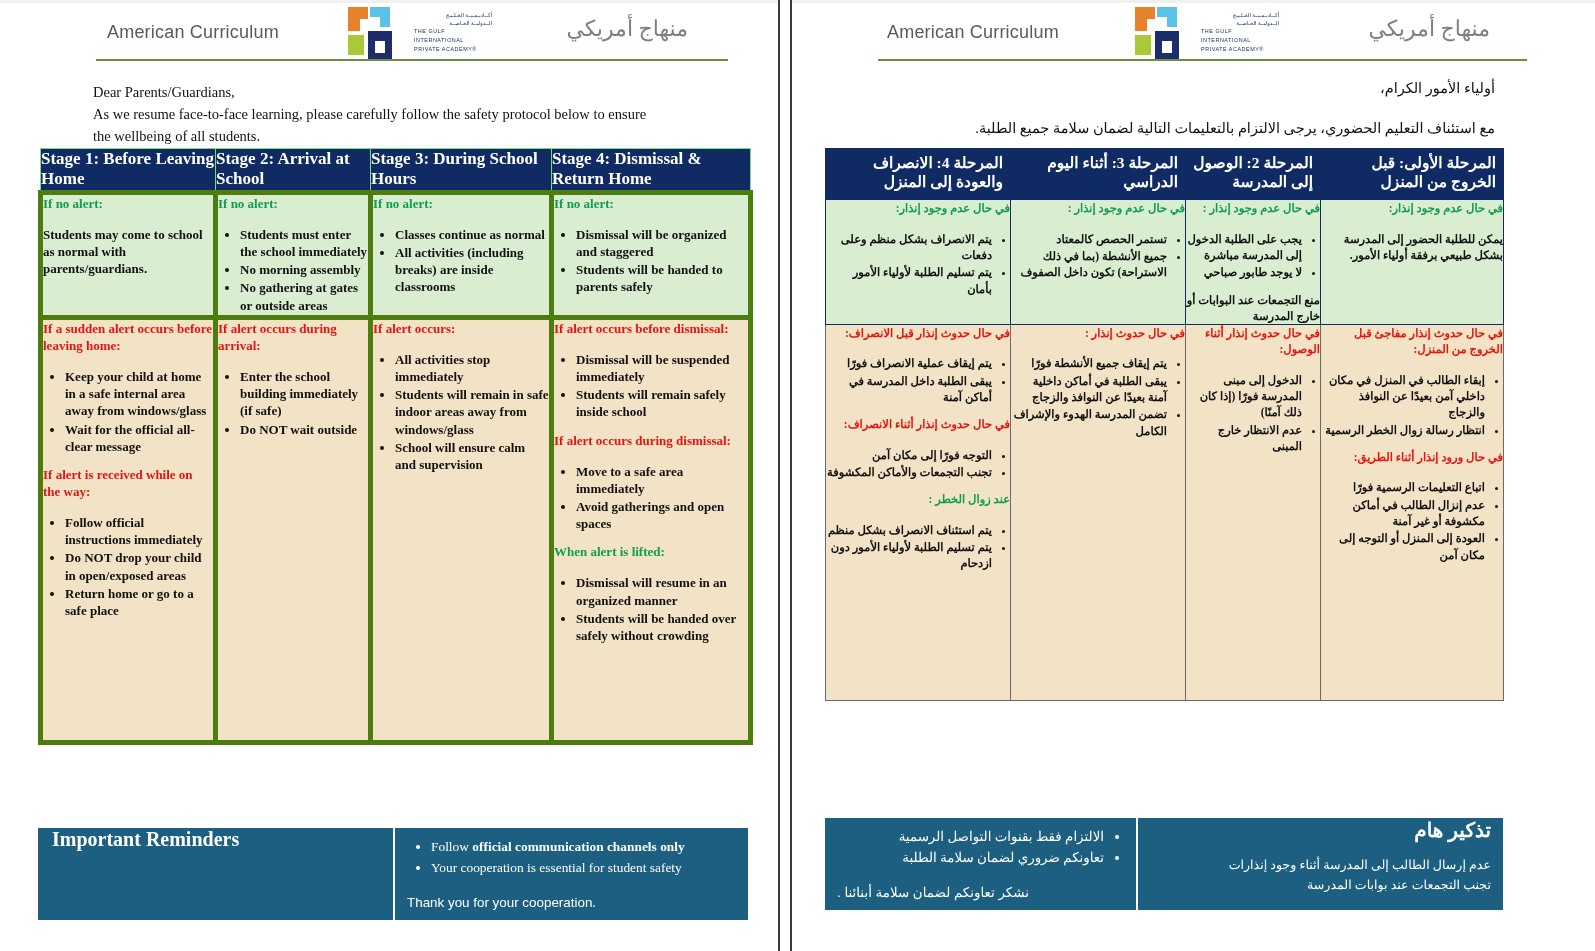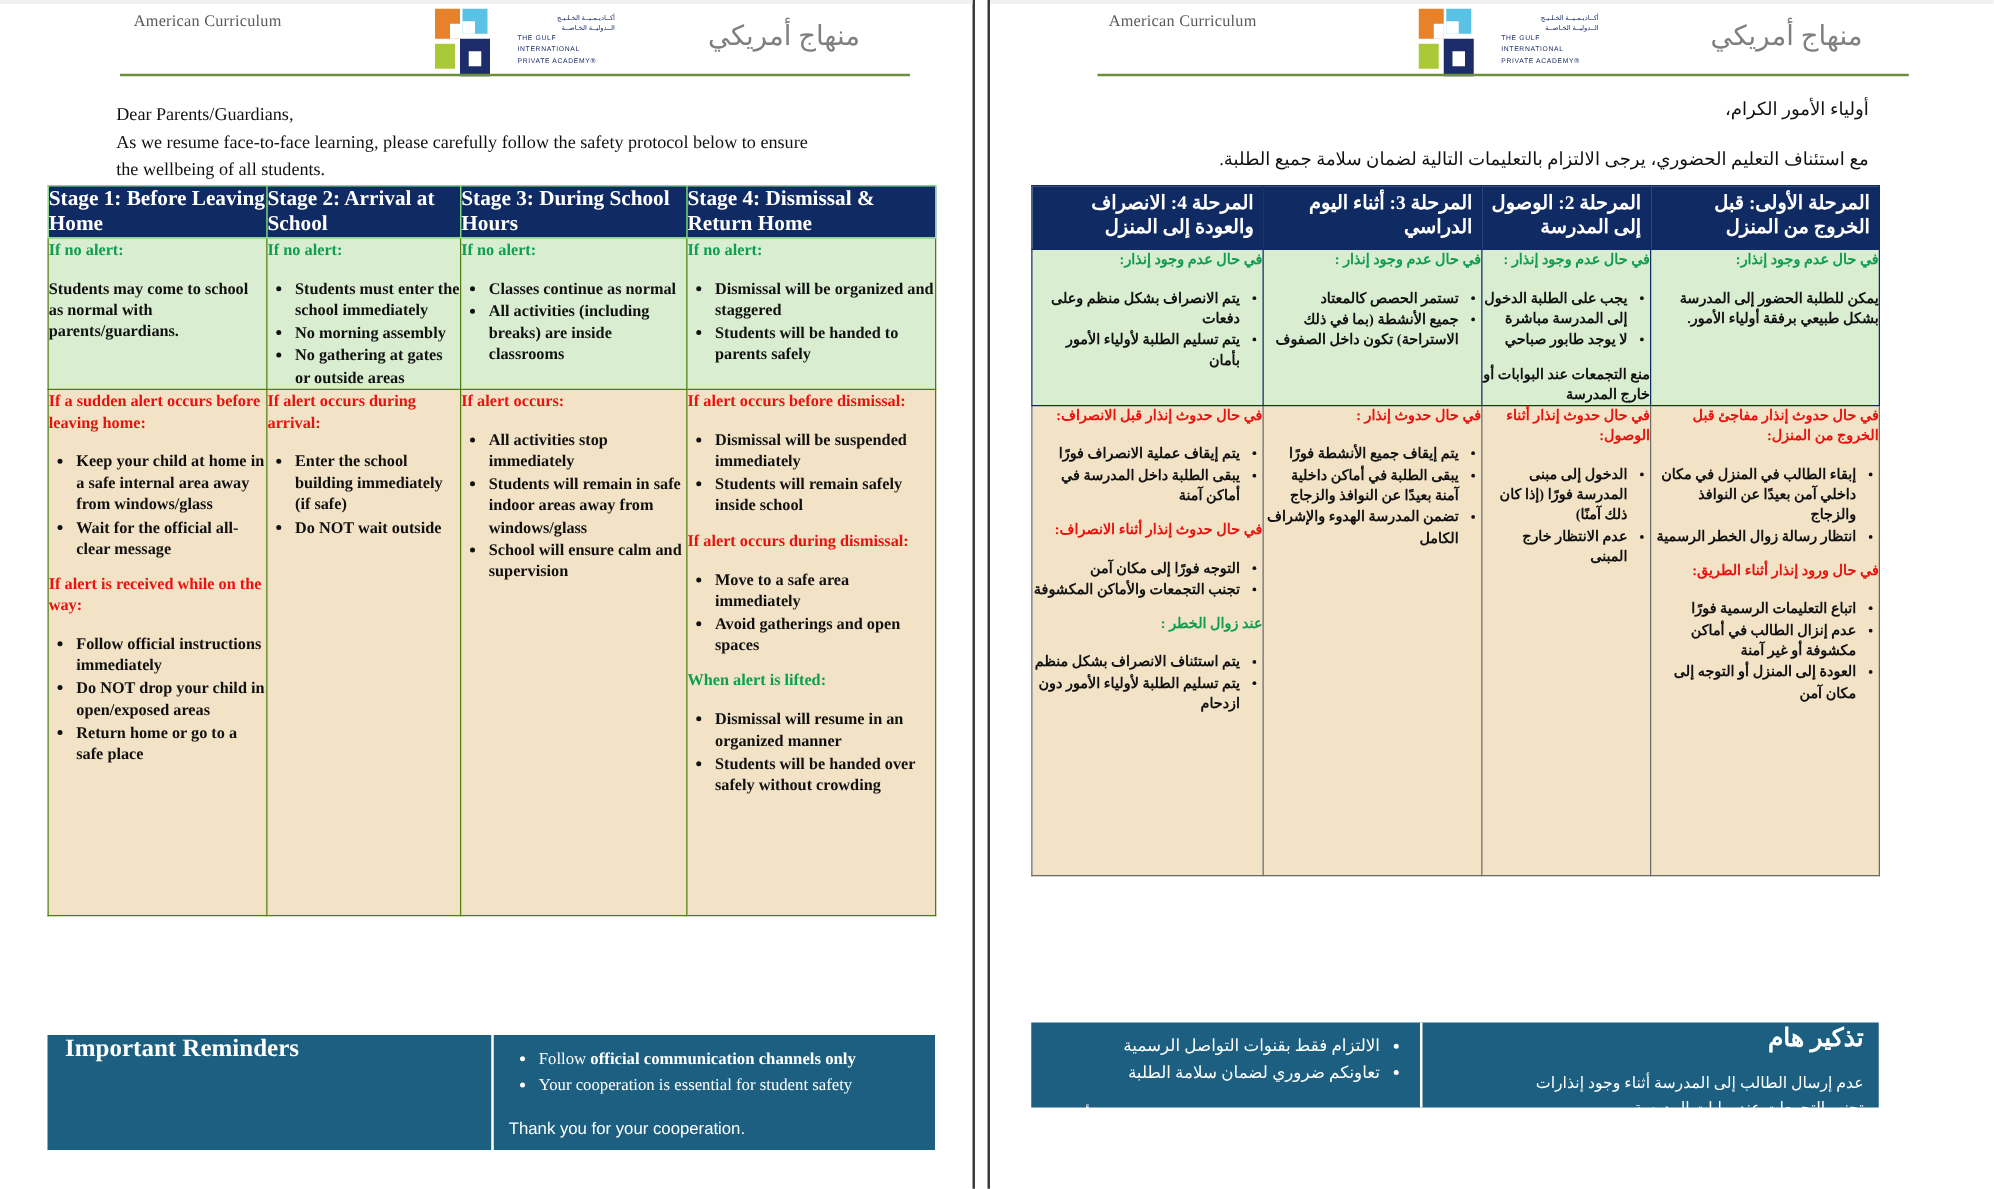--- a/index.html
+++ b/index.html
@@ -4,21 +4,21 @@
 <style>
   html,body{margin:0;padding:0;background:#ffffff;}
   body{width:1595px;height:951px;overflow:hidden;font-family:"Liberation Serif",serif;}
   .sheet{position:absolute;top:0;background:#ffffff;box-sizing:border-box;}
   
   #page-en{left:0;top:0;width:780px;height:951px;border-right:2px solid #3a3a3a;}
   #page-ar{left:790px;top:0;width:805px;height:951px;border-left:2px solid #3a3a3a;}
   .topline{position:absolute;left:0;right:0;top:0;height:3px;background:#f0f0f0;}
   
   .hdr{position:relative;height:72px;}
-  .hdr .curriculum{position:absolute;font-family:Liberation Serif, serif;font-size:13px;color:#5a5a5a;letter-spacing:.2px;top:9px;}
+  .hdr .curriculum{position:absolute;font-family:Liberation Sans, sans-serif;font-size:18px;color:#5a5a5a;letter-spacing:.2px;top:22px;}
   .hdr .arabictitle{position:absolute;font-size:22px;color:#7f7f7f;top:16px;direction:rtl;letter-spacing:1px;}
   .hdr-rule{position:absolute;height:2px;background:#6b8f3c;}
   
   .logo{position:absolute;top:5px;width:152px;height:60px;}
   .logo .mark{position:absolute;left:8px;top:0;width:62px;height:58px;}
   .logo .sq{position:absolute;}
   .logo .sq.o{background:#e8822a;}
   .logo .sq.lb{background:#5bc2e7;}
   .logo .sq.lg{background:#aac938;}
   .logo .sq.db{background:#1d2d6b;}
@@ -27,21 +27,21 @@
   .logo .ar-words{font-size:5.4px;color:#1d2d6b;direction:rtl;text-align:right;line-height:1.5;letter-spacing:.3px;}
   .logo .en-words{font-size:5.4px;color:#1d2d6b;letter-spacing:.55px;line-height:1.45;margin-top:1px;font-family:"Liberation Sans",sans-serif;}
   
   .intro{position:absolute;font-size:14.5px;color:#111;line-height:1.5;}
   .intro.rtl{direction:rtl;text-align:right;}
   
   table.grid{position:absolute;border-collapse:collapse;table-layout:fixed;padding-left:47px;}
   table.grid td{vertical-align:top;padding:0;}
   .th{background:#102a63;color:#ffffff;font-weight:bold;font-size:17px;line-height:1.2;padding:6px 7px 10px 7px;border:1px solid #7ddc7d;}
   .th.ar{font-size:15.5px;direction:rtl;text-align:right;border:1px solid #102a63;padding:5px 7px 8px 7px;}
-  .cell{border:1px solid #4d7c0f;padding:7px 8px 9px 8px;font-size:13px;line-height:1.32;color:#111;font-weight:bold;}
+  .cell{border:5px solid #4d7c0f;padding:7px 8px 9px 8px;font-size:13px;line-height:1.32;color:#111;font-weight:bold;}
   .cell.green{background:#d9eed0;}
   .cell.tan{background:#f3e3c6;}
   .cell.ar{direction:rtl;text-align:right;font-size:11.5px;line-height:1.42;}
   .cell.ar.tan{border:1px solid #6a6a6a;}
   .cell.ar.green{border:1px solid #102a63;}
   .hd-green{color:#0f9d4f;font-weight:bold;margin-bottom:4px;}
   .hd-red{color:#e8130f;font-weight:bold;margin-bottom:4px;}
   .spacer{height:10px;}
   ul.b{margin:0;padding:0 0 0 22px;list-style:disc;}
   ul.b li{margin:0 0 1px 0;}
@@ -354,21 +354,21 @@
             <ul class="b">
               <li>اتباع التعليمات الرسمية فورًا</li>
               <li>عدم إنزال الطالب في أماكن مكشوفة أو غير آمنة</li>
               <li>العودة إلى المنزل أو التوجه إلى مكان آمن</li>
             </ul>
           </td>
     </tr>
   </tbody>
     </table>
 
-  <div class="banner" style="left:33px;top:818px;width:678px;height:68px;">
+  <div class="banner" style="left:33px;top:818px;width:678px;height:92px;">
     <div class="right">
       <ul class="rtl" id="ar-ban-left">
           <li>الالتزام فقط بقنوات التواصل الرسمية</li>
           <li>تعاونكم ضروري لضمان سلامة الطلبة</li>
         </ul>
       <div class="thanks rtl">نشكر تعاونكم لضمان سلامة أبنائنا .</div>
     </div>
     <div class="sep"></div>
     <div class="left" style="width:365px;">
       <h3 class="ar">تذكير هام</h3>

